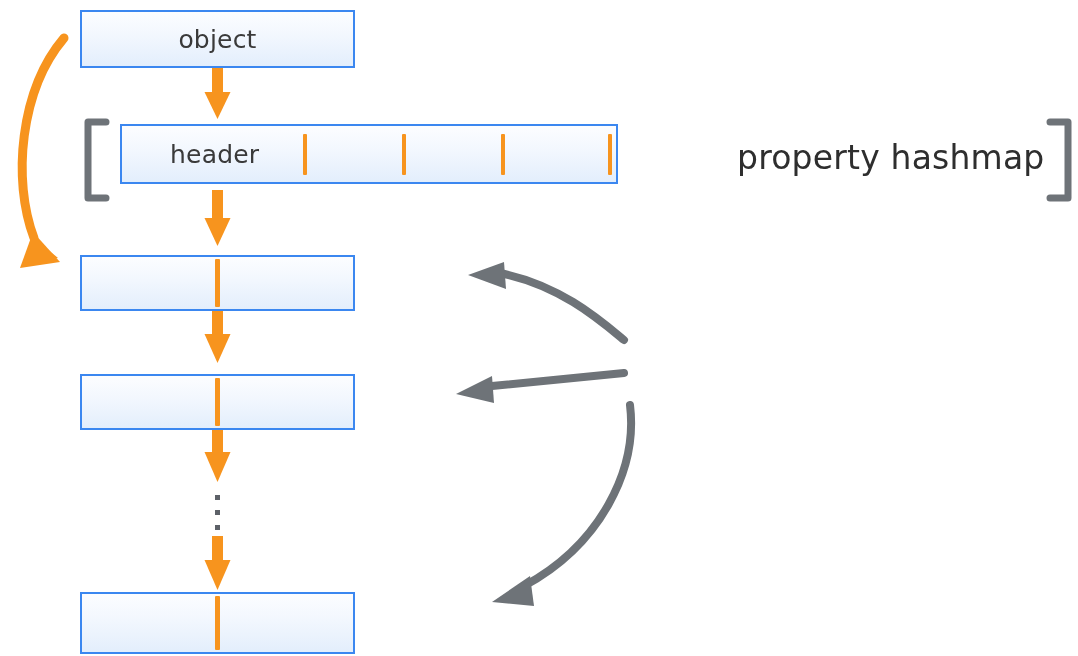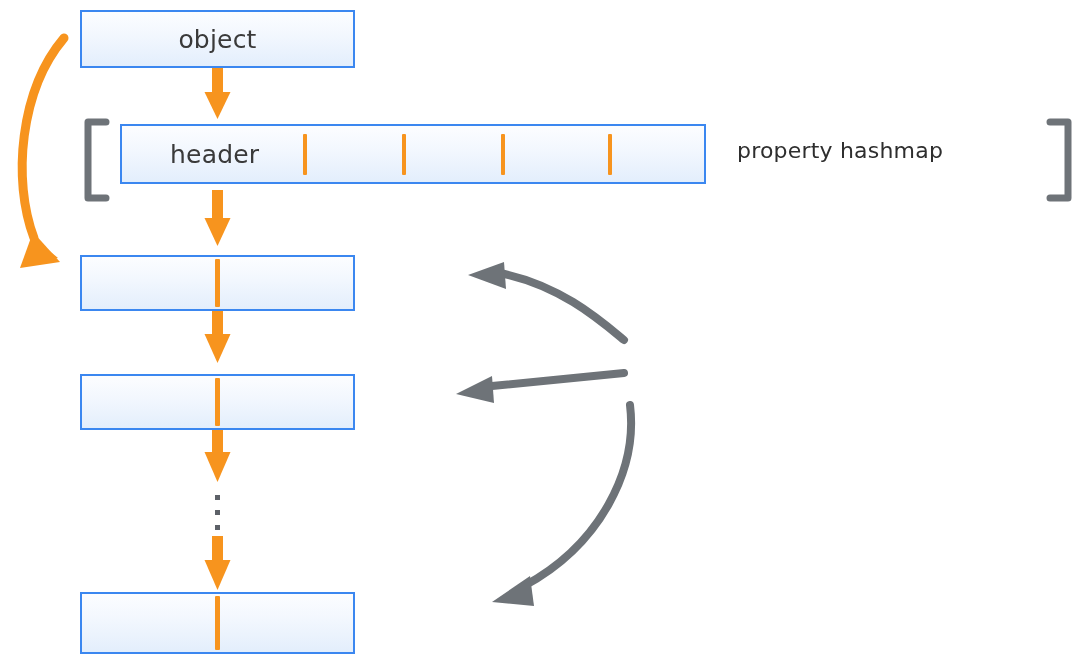--- a/index.html
+++ b/index.html
@@ -36,21 +36,21 @@
     justify-content: center;
   }
   .node-label {
     font-size: 25px;
     color: #3a3a3a;
     letter-spacing: 0.2px;
     white-space: nowrap;
   }
   .ann-label {
     position: absolute;
-    font-size: 22px;
+    font-size: 33px;
     color: #2e2e2e;
     white-space: nowrap;
     letter-spacing: 0.2px;
   }
   .tick {
     position: absolute;
     width: 4px;
     background: #f7941e;
     border-radius: 1px;
   }
@@ -127,21 +127,21 @@
 
     <g>
       <path d="M 1050 122 L 1068 122 L 1068 198 L 1050 198" fill="none" stroke="#6e7378" stroke-width="7" stroke-linecap="round" stroke-linejoin="round"></path>
     </g>
   </svg>
 
   <div class="node-box" style="left:80px; top:10px; width:275px; height:58px;">
     <span class="node-label">object</span>
   </div>
 
-  <div class="node-box" style="left:120px; top:124px; width:586px; height:60px; justify-content:flex-start;">
+  <div class="node-box" style="left:120px; top:124px; width:498px; height:60px; justify-content:flex-start;">
     <span class="node-label" style="margin-left:48px;">header</span>
   </div>
   <div class="tick" style="left:303px; top:134px; height:41px;"></div>
   <div class="tick" style="left:402px; top:134px; height:41px;"></div>
   <div class="tick" style="left:501px; top:134px; height:41px;"></div>
   <div class="tick" style="left:608px; top:134px; height:41px;"></div>
 
   <div class="node-box" style="left:80px; top:255px; width:275px; height:56px;">
     <span class="node-label"></span>
   </div>

